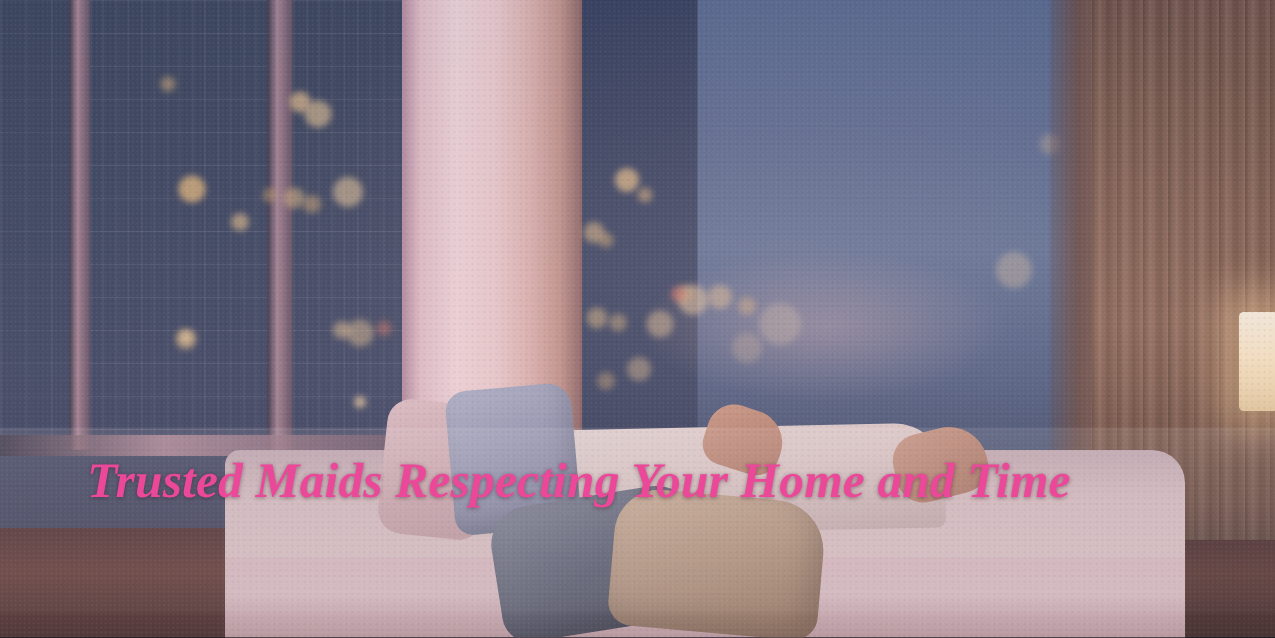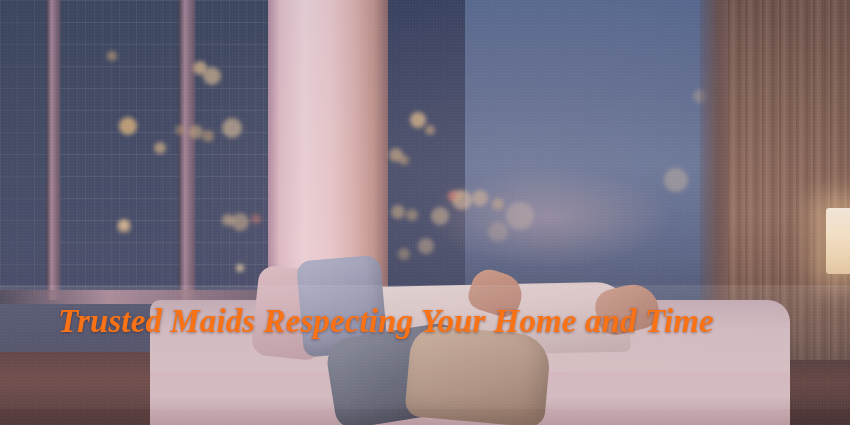--- a/index.html
+++ b/index.html
@@ -217,21 +217,21 @@
     position: absolute;
     left: 58px;
     top: 303px;
     width: 700px;
     margin: 0;
     font-family: "Liberation Serif", "DejaVu Serif", serif;
     font-style: italic;
     font-weight: bold;
     font-size: 33px;
     line-height: 37px;
-    color: #f97316;
+    color: #ec4899;
     letter-spacing: .1px;
     text-shadow: 0 1px 3px rgba(50,20,30,.45);
   }
 </style>
 </head>
 <body>
 
 <div class="hero">
 
   <div class="layer sky"></div>

